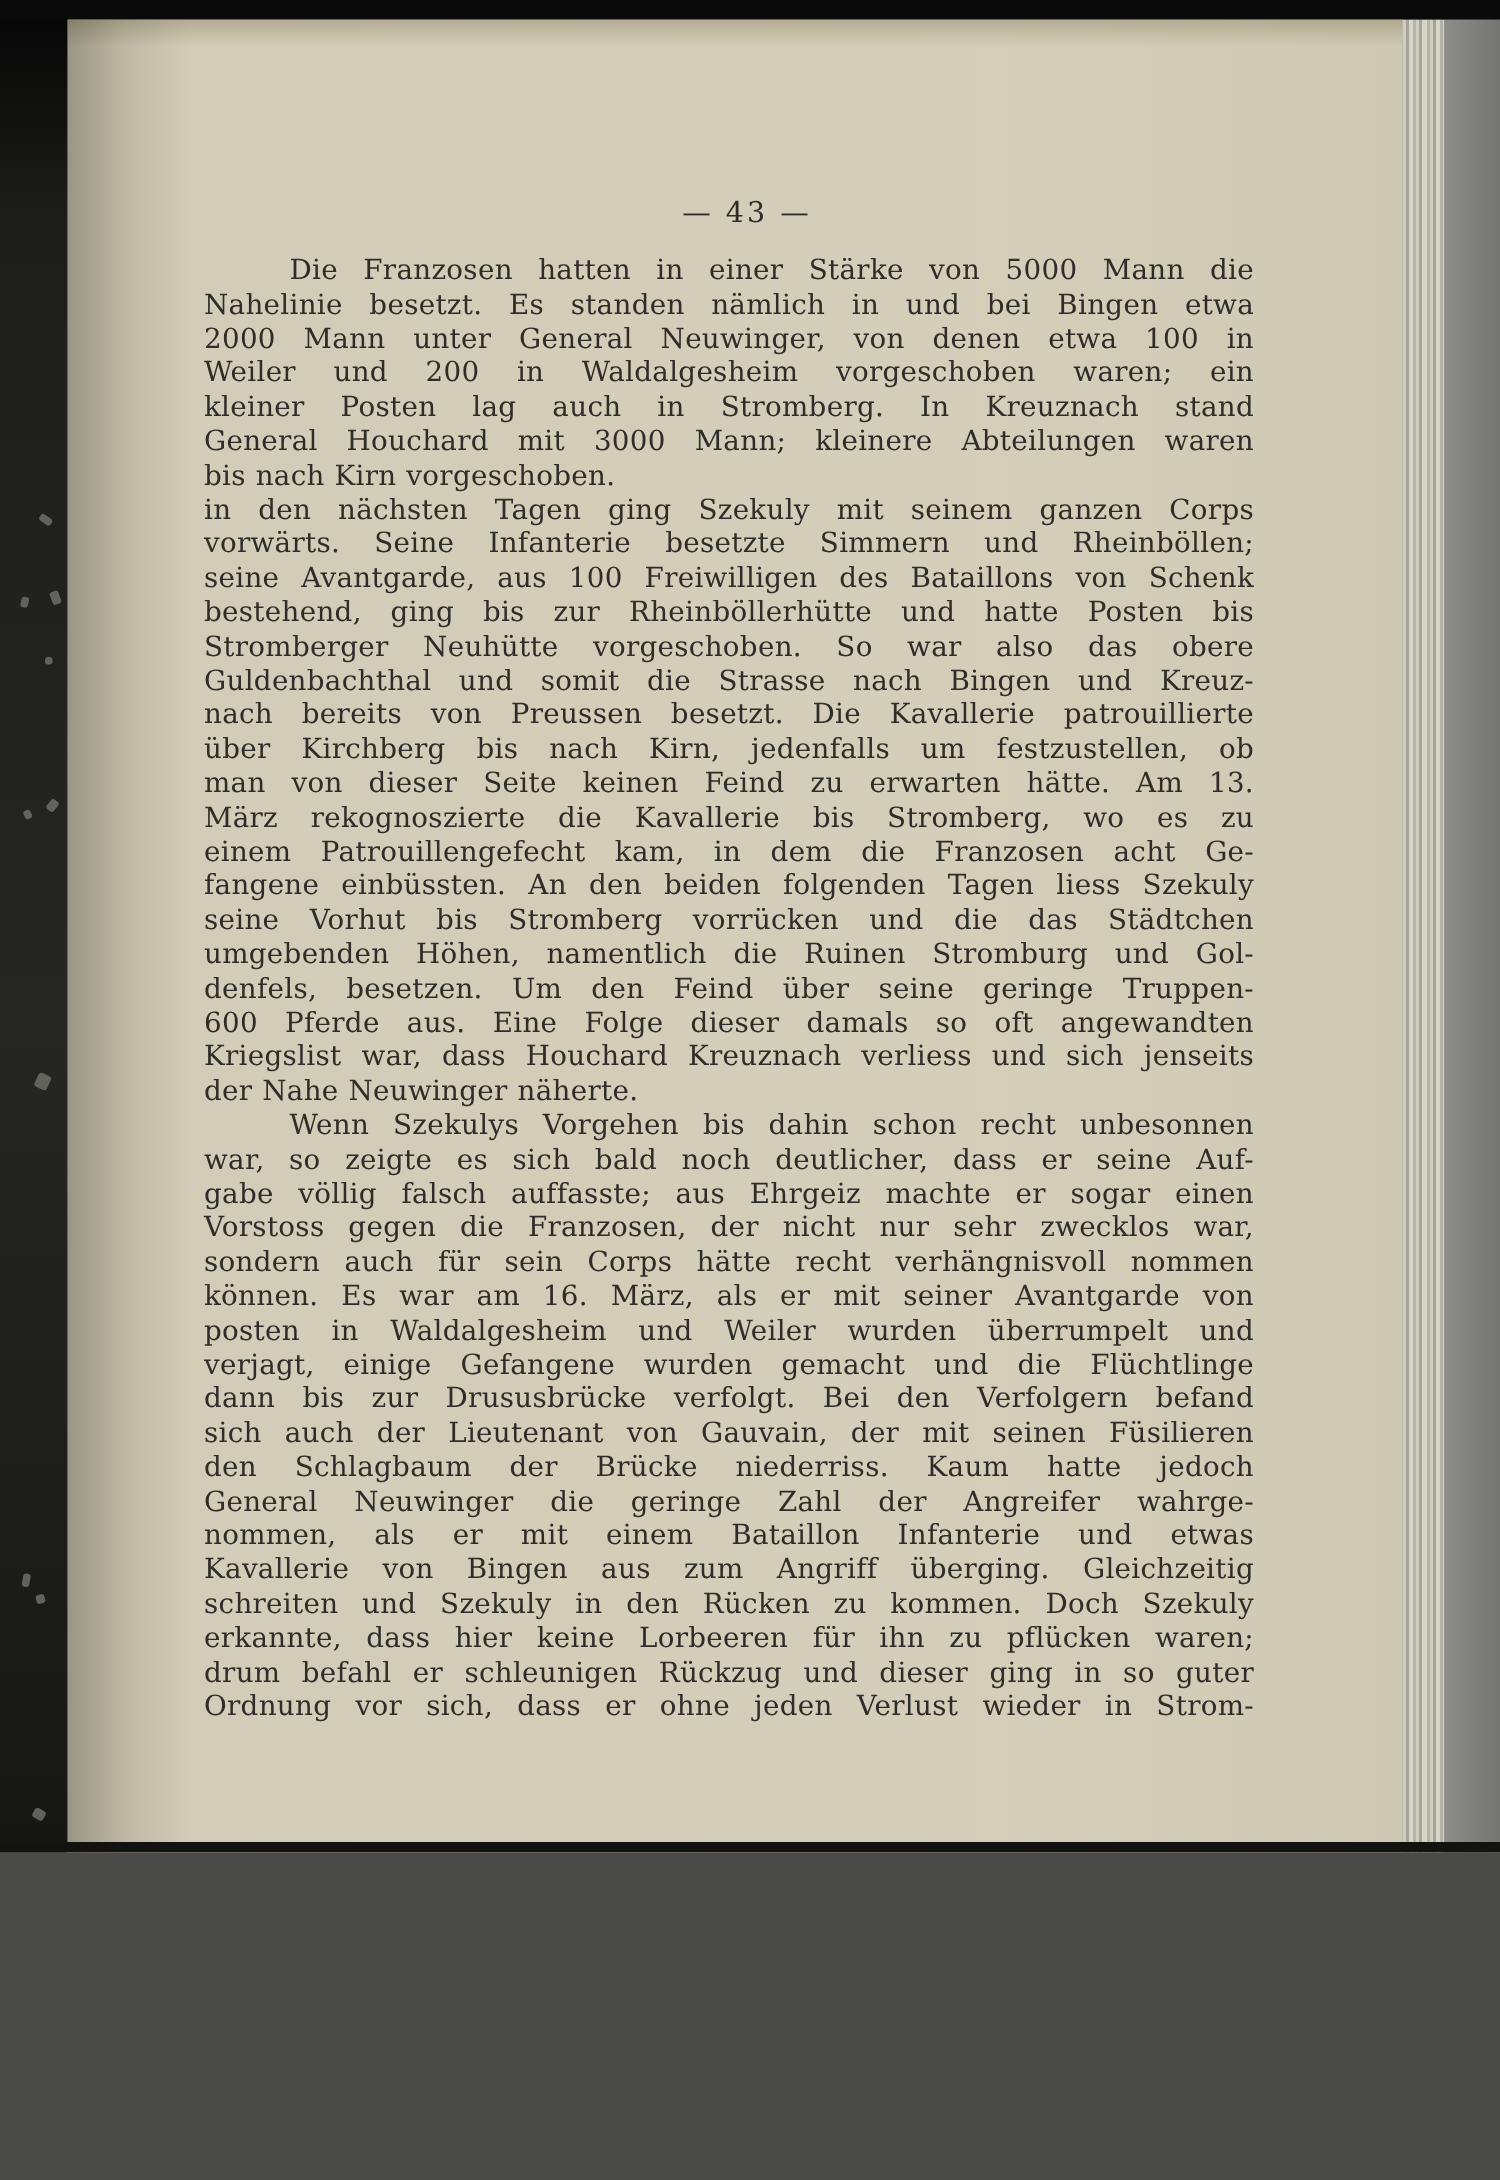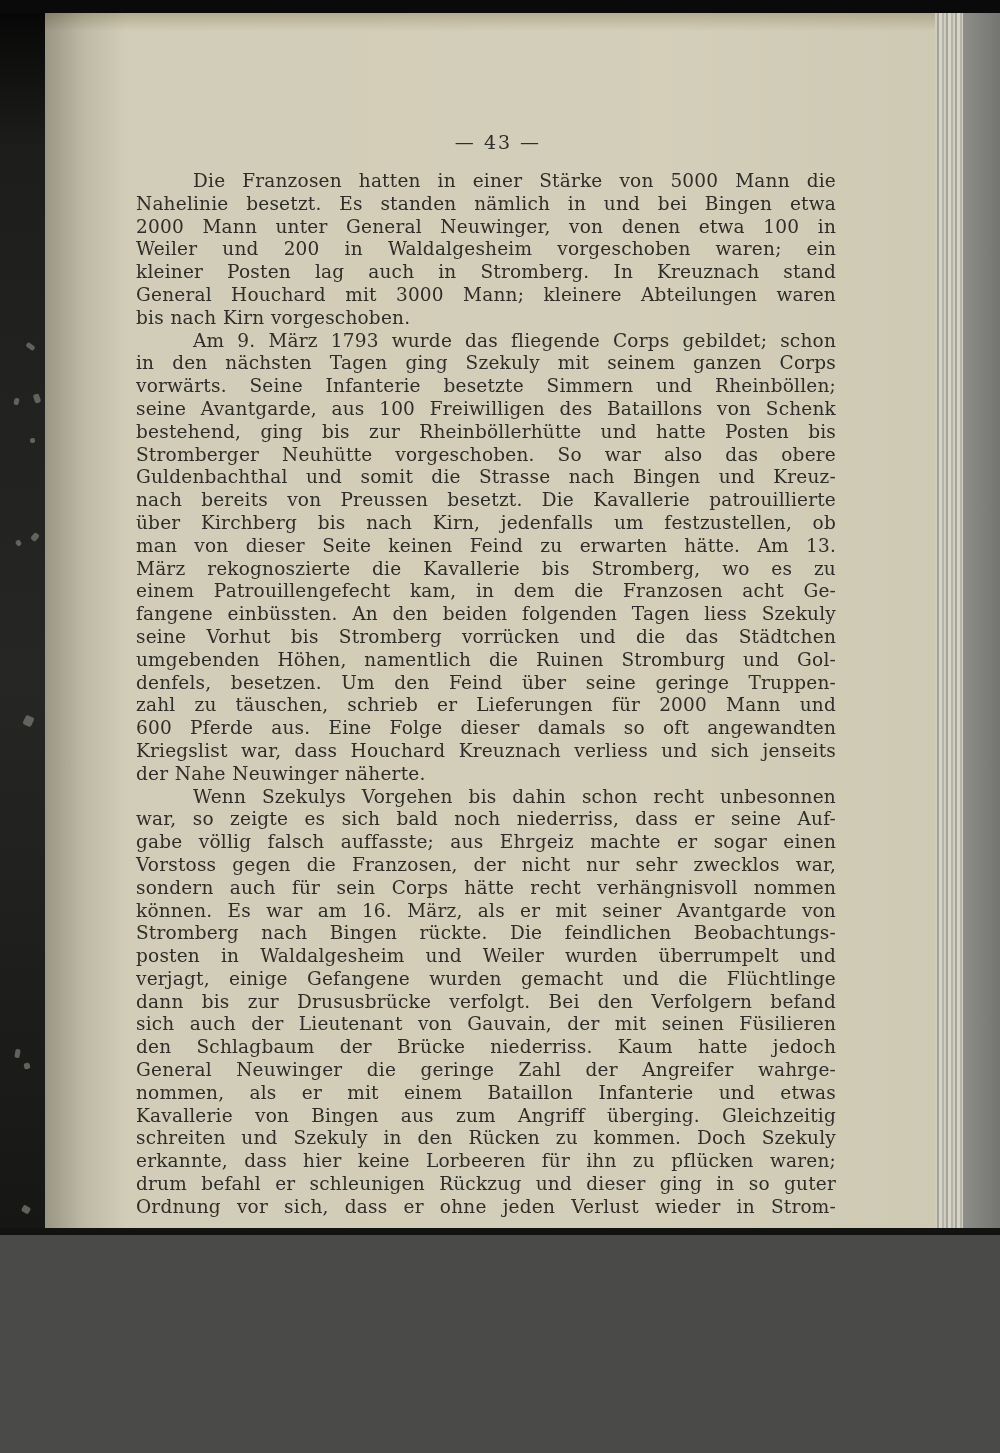--- a/index.html
+++ b/index.html
@@ -74,49 +74,46 @@
         <div>
           <div class="line first">Die Franzosen hatten in einer Stärke von 5000 Mann die</div>
           <div class="line">Nahelinie besetzt. Es standen nämlich in und bei Bingen etwa</div>
           <div class="line">2000 Mann unter General Neuwinger, von denen etwa 100 in</div>
           <div class="line">Weiler und 200 in Waldalgesheim vorgeschoben waren; ein</div>
           <div class="line">kleiner Posten lag auch in Stromberg. In Kreuznach stand</div>
           <div class="line">General Houchard mit 3000 Mann; kleinere Abteilungen waren</div>
           <div class="line lastleft">bis nach Kirn vorgeschoben.</div>
         </div>
         <div>
-          <div class="line first">Am 9. März 1793 wurde das fliegende Corps gebildet; schon</div>
           <div class="line">in den nächsten Tagen ging Szekuly mit seinem ganzen Corps</div>
           <div class="line">vorwärts. Seine Infanterie besetzte Simmern und Rheinböllen;</div>
           <div class="line">seine Avantgarde, aus 100 Freiwilligen des Bataillons von Schenk</div>
           <div class="line">bestehend, ging bis zur Rheinböllerhütte und hatte Posten bis</div>
           <div class="line">Stromberger Neuhütte vorgeschoben. So war also das obere</div>
           <div class="line">Guldenbachthal und somit die Strasse nach Bingen und Kreuz-</div>
           <div class="line">nach bereits von Preussen besetzt. Die Kavallerie patrouillierte</div>
           <div class="line">über Kirchberg bis nach Kirn, jedenfalls um festzustellen, ob</div>
           <div class="line">man von dieser Seite keinen Feind zu erwarten hätte. Am 13.</div>
           <div class="line">März rekognoszierte die Kavallerie bis Stromberg, wo es zu</div>
           <div class="line">einem Patrouillengefecht kam, in dem die Franzosen acht Ge-</div>
           <div class="line">fangene einbüssten. An den beiden folgenden Tagen liess Szekuly</div>
           <div class="line">seine Vorhut bis Stromberg vorrücken und die das Städtchen</div>
           <div class="line">umgebenden Höhen, namentlich die Ruinen Stromburg und Gol-</div>
           <div class="line">denfels, besetzen. Um den Feind über seine geringe Truppen-</div>
-          <div class="line">zahl zu täuschen, schrieb er Lieferungen für 2000 Mann und</div>
           <div class="line">600 Pferde aus. Eine Folge dieser damals so oft angewandten</div>
           <div class="line">Kriegslist war, dass Houchard Kreuznach verliess und sich jenseits</div>
           <div class="line lastleft">der Nahe Neuwinger näherte.</div>
         </div>
         <div>
           <div class="line first">Wenn Szekulys Vorgehen bis dahin schon recht unbesonnen</div>
-          <div class="line">war, so zeigte es sich bald noch niederriss, dass er seine Auf-</div>
+          <div class="line">war, so zeigte es sich bald noch deutlicher, dass er seine Auf-</div>
           <div class="line">gabe völlig falsch auffasste; aus Ehrgeiz machte er sogar einen</div>
           <div class="line">Vorstoss gegen die Franzosen, der nicht nur sehr zwecklos war,</div>
           <div class="line">sondern auch für sein Corps hätte recht verhängnisvoll nommen</div>
           <div class="line">können. Es war am 16. März, als er mit seiner Avantgarde von</div>
-          <div class="line">Stromberg nach Bingen rückte. Die feindlichen Beobachtungs-</div>
           <div class="line">posten in Waldalgesheim und Weiler wurden überrumpelt und</div>
           <div class="line">verjagt, einige Gefangene wurden gemacht und die Flüchtlinge</div>
           <div class="line">dann bis zur Drususbrücke verfolgt. Bei den Verfolgern befand</div>
           <div class="line">sich auch der Lieutenant von Gauvain, der mit seinen Füsilieren</div>
           <div class="line">den Schlagbaum der Brücke niederriss. Kaum hatte jedoch</div>
           <div class="line">General Neuwinger die geringe Zahl der Angreifer wahrge-</div>
           <div class="line">nommen, als er mit einem Bataillon Infanterie und etwas</div>
           <div class="line">Kavallerie von Bingen aus zum Angriff überging. Gleichzeitig</div>
           <div class="line">schreiten und Szekuly in den Rücken zu kommen. Doch Szekuly</div>
           <div class="line">erkannte, dass hier keine Lorbeeren für ihn zu pflücken waren;</div>

